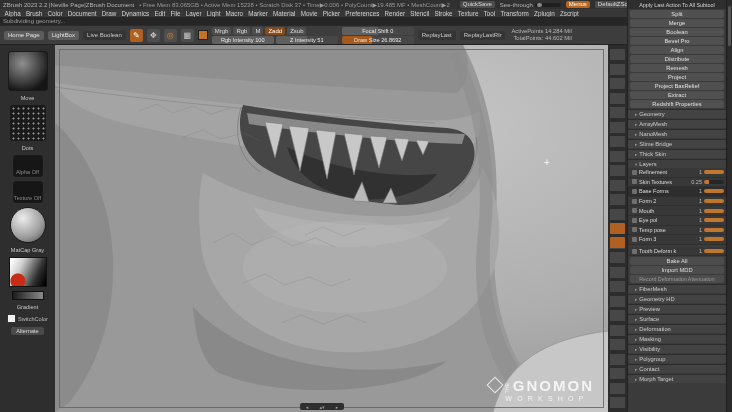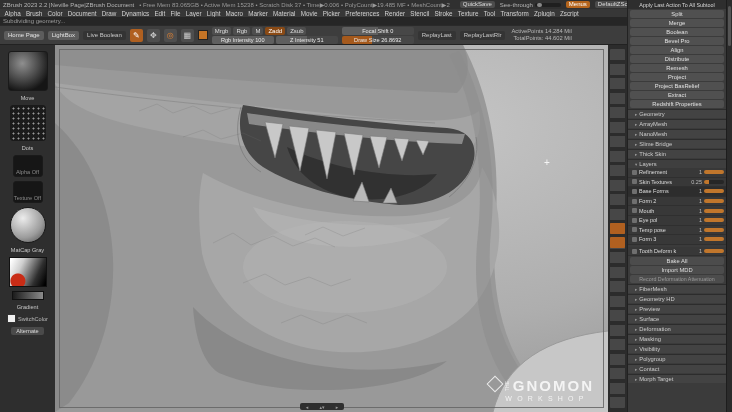--- a/index.html
+++ b/index.html
@@ -58,21 +58,21 @@
   .sw-white{width:7px;height:7px;background:#f0f0f0;border:1px solid #333;}
   .alt-btn{background:#4a4a4a;border-radius:2px;padding:1px 5px;color:#ddd;}
   .tray-label{color:#c9c9c9;}
   
   .canvas{position:absolute;top:45px;left:55px;width:553px;height:367px;overflow:hidden;}
   .canvas svg{display:block;}
   .doc-frame{position:absolute;top:4px;left:4px;right:4px;bottom:4px;border:1px solid rgba(100,100,100,.85);pointer-events:none;}
   .canvas-nav{position:absolute;left:245px;bottom:2px;width:44px;height:7px;background:#2f2f2f;border-radius:2px;
     display:flex;align-items:center;justify-content:space-around;font-size:5px;color:#999;}
   .watermark{position:absolute;right:14px;bottom:10px;color:rgba(255,255,255,.8);text-align:left;line-height:1;}
-  .wm-top{display:flex;gap:2px;}
+  .wm-top{display:flex;align-items:flex-end;gap:2px;}
   .wm-logo{width:10px;height:10px;border:1.4px solid rgba(255,255,255,.8);transform:rotate(45deg);margin-right:3px;margin-bottom:2px;}
   .wm-the{font-size:4.5px;letter-spacing:.5px;writing-mode:vertical-rl;transform:rotate(180deg);height:13px;}
   .wm-gnomon{font-size:15px;font-weight:bold;letter-spacing:2px;}
   .wm-workshop{font-size:7px;letter-spacing:5.2px;margin-top:2px;margin-left:16px;}
   
   .nav-strip{position:absolute;top:45px;left:608px;width:19px;bottom:0;background:#2c2c2c;}
   .nav-strip .btns{position:absolute;top:4px;left:2px;width:15px;bottom:4px;
     background:repeating-linear-gradient(to bottom,#474747 0 11px,#2c2c2c 11px 14.5px);border-radius:1px;}
   .nav-orange{position:absolute;left:2px;width:15px;height:11px;background:#b06020;border-radius:1px;}
   .right-panel{position:absolute;top:0;left:627px;width:99px;height:412px;background:#3b3b3b;

